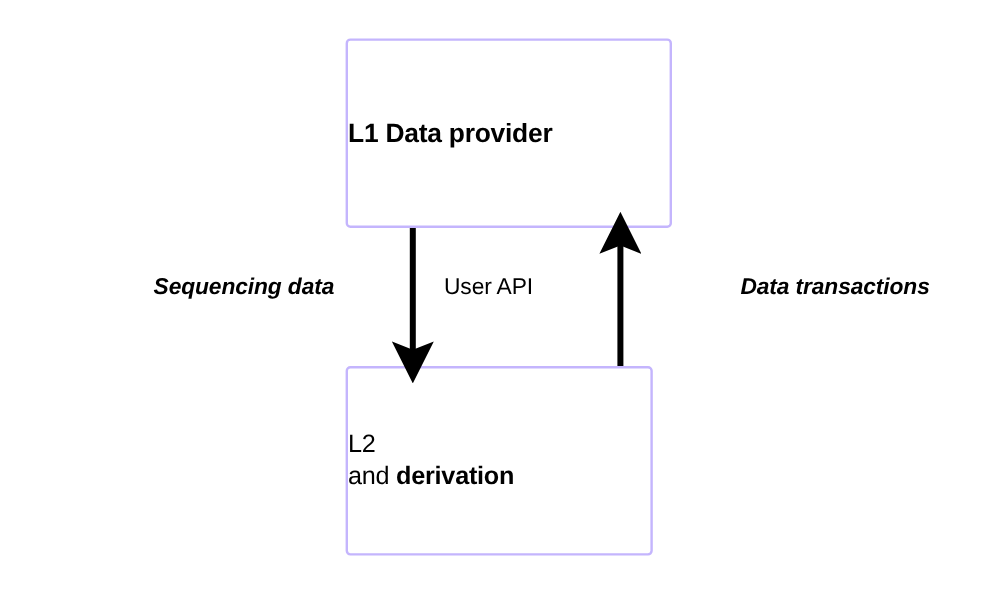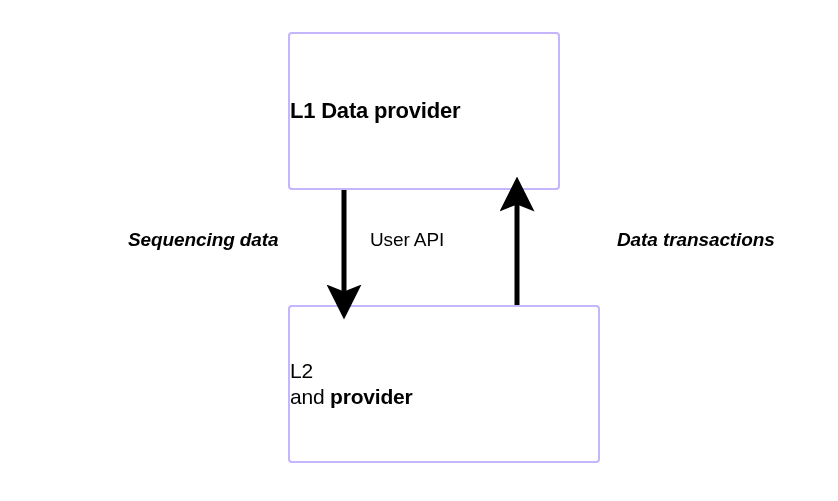--- a/index.html
+++ b/index.html
@@ -41,21 +41,21 @@
   #box-l1 {
     left: 288px;
     top: 32px;
     width: 272px;
     height: 158px;
   }
 
   #box-l2 {
     left: 288px;
     top: 305px;
-    width: 312px;
+    width: 256px;
     height: 158px;
   }
 
   .box-title-bold {
     font-size: 22px;
     font-weight: bold;
     letter-spacing: -0.2px;
     line-height: 1.2;
   }
 
@@ -119,21 +119,21 @@
 <body>
 
 <div id="canvas">
 
   <div id="box-l1" class="node-box">
     <div class="box-title-bold">L1 Data provider</div>
   </div>
 
   <div id="box-l2" class="node-box">
     <div class="box-line">L2</div>
-    <div class="box-line"><span>and </span><span class="inline-bold">provider</span></div>
+    <div class="box-line"><span>and </span><span class="inline-bold">derivation</span></div>
   </div>
 
   <svg id="arrow-layer" viewBox="0 0 838 501" width="838" height="501">
     <defs>
       <marker id="head-down" markerWidth="7" markerHeight="7" refX="2.1" refY="3.5" orient="auto" markerUnits="strokeWidth">
         <path d="M0,0 L7,3.5 L0,7 L1.4,3.5 Z" fill="#000000"></path>
       </marker>
       <marker id="head-up" markerWidth="7" markerHeight="7" refX="2.1" refY="3.5" orient="auto" markerUnits="strokeWidth">
         <path d="M0,0 L7,3.5 L0,7 L1.4,3.5 Z" fill="#000000"></path>
       </marker>

